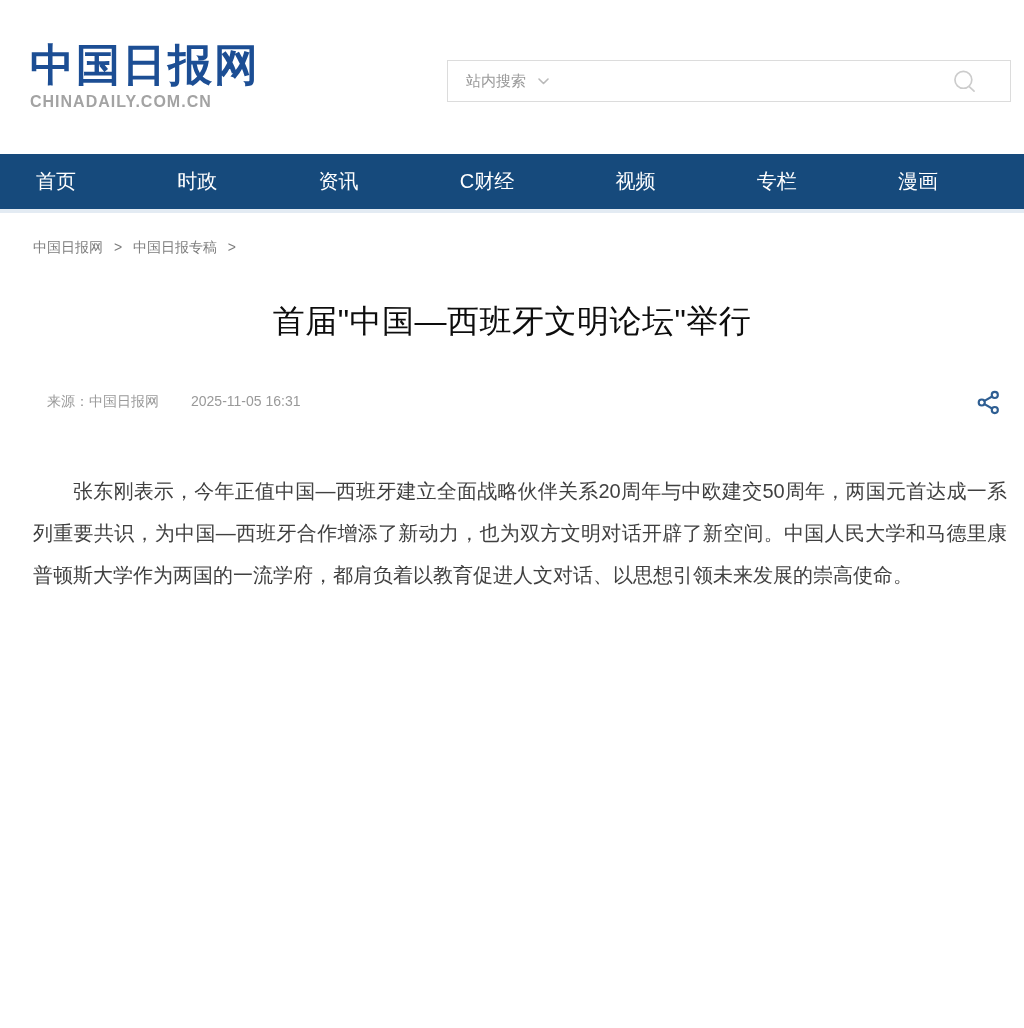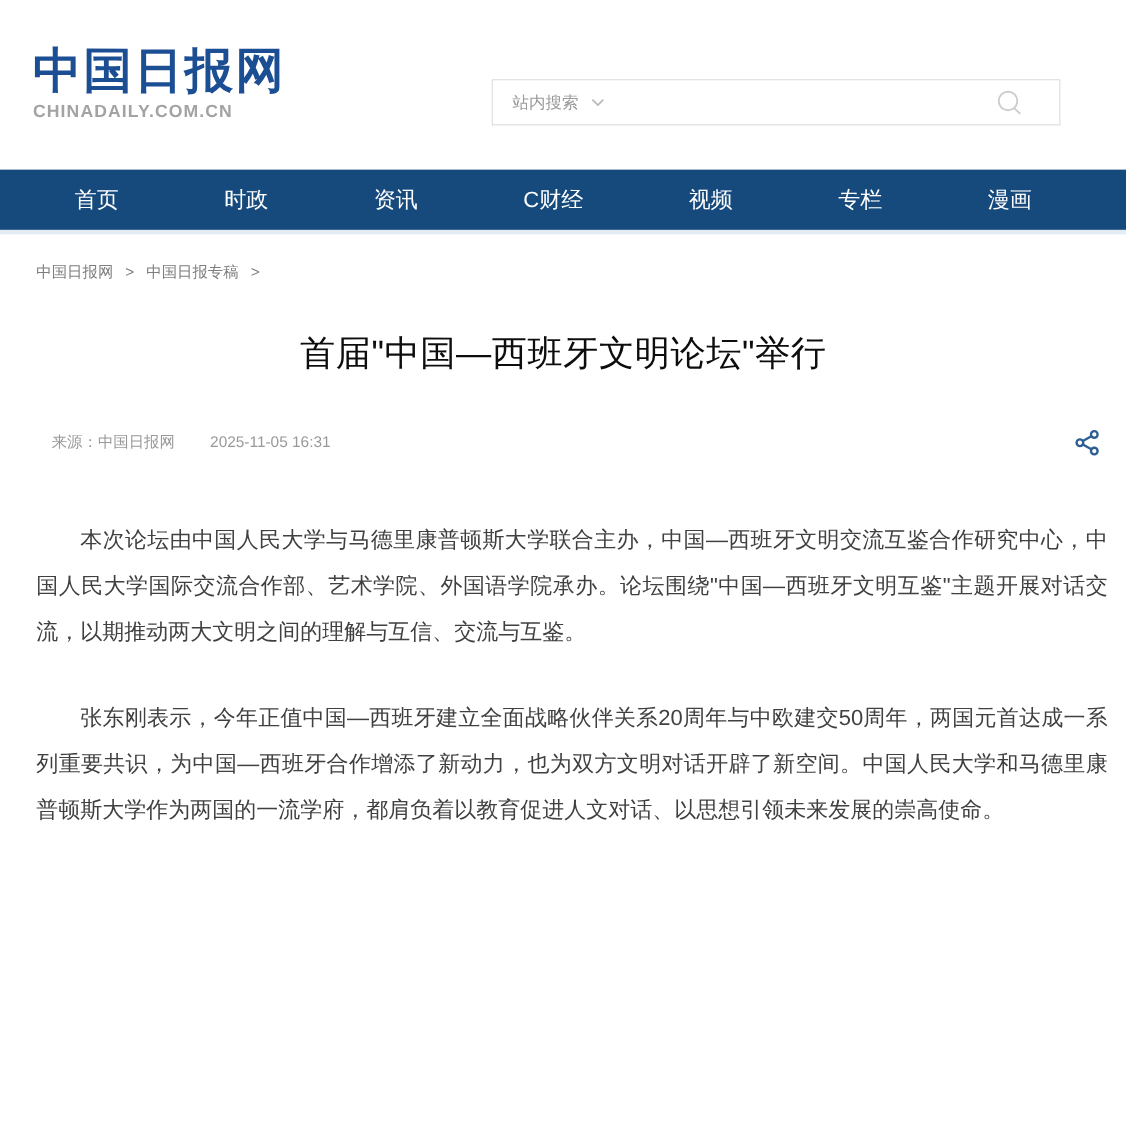--- a/index.html
+++ b/index.html
@@ -14,21 +14,21 @@
   .logo-cn {
     font-size:44px; line-height:1.15; font-weight:700;
     color:var(--logo-blue,#1c4e94); letter-spacing:2px;
     font-family:"DejaVu Serif","Liberation Serif",serif;
   }
   .logo-en {
     font-size:16px; font-weight:700; letter-spacing:1px; margin-top:2px;
     color:var(--logo-subtitle-gray,#a3a3a3);
   }
   .search-box {
-    position:absolute; left:447px; top:72px; width:517px; height:42px;
+    position:absolute; left:447px; top:60px; width:564px; height:42px;
     border:1px solid #dcdcdc; box-sizing:border-box; background:#fff;
     display:flex; align-items:center;
   }
   .search-cat {
     display:flex; align-items:center; gap:12px; padding:0 14px 0 18px;
     color:#9a9a9a; font-size:15px; cursor:pointer; white-space:nowrap;
   }
   .search-input {
     flex:1; border:0; outline:0; height:36px; font-size:15px;
     color:#333; background:transparent; min-width:0;
@@ -36,21 +36,21 @@
   .search-btn {
     border:0; background:none; padding:0; margin-right:32px;
     cursor:pointer; display:flex; align-items:center;
   }
   
   .main-nav {
     height:55px; background:var(--nav-background,#164a7c);
     display:flex; align-items:center; justify-content:space-between;
     padding:0 86px 0 36px;
   }
-  .main-nav a { color:#ffffff; font-size:20px; text-decoration:none;margin-left:32px; }
+  .main-nav a { color:#ffffff; font-size:20px; text-decoration:none; }
   .nav-strip { height:4px; background:#e3ebf3; }
   
   .breadcrumb { margin:26px 17px 0 33px; font-size:14px; color:#7d7d7d; }
   .breadcrumb a { color:#7d7d7d; text-decoration:none; cursor:pointer; }
   .breadcrumb .sep { margin:0 7px; }
   
   .article-title {
     margin:44px 60px 0; text-align:center; font-weight:400;
     font-size:32px; line-height:1.3; color:var(--title-color,#0d0d0d);
     letter-spacing:0.5px;
@@ -123,15 +123,14 @@
         <circle cx="6" cy="12" r="2.7"></circle>
         <circle cx="17.6" cy="5.3" r="2.7"></circle>
         <circle cx="17.6" cy="18.7" r="2.7"></circle>
         <line x1="8.4" y1="10.6" x2="15.2" y2="6.7"></line>
         <line x1="8.4" y1="13.4" x2="15.2" y2="17.3"></line>
       </svg>
   </button>
 </div>
 
 <div class="article-body">
-  <p>本次论坛由中国人民大学与马德里康普顿斯大学联合主办，中国—西班牙文明交流互鉴合作研究中心，中国人民大学国际交流合作部、艺术学院、外国语学院承办。论坛围绕"中国—西班牙文明互鉴"主题开展对话交流，以期推动两大文明之间的理解与互信、交流与互鉴。</p>
   <p>张东刚表示，今年正值中国—西班牙建立全面战略伙伴关系20周年与中欧建交50周年，两国元首达成一系列重要共识，为中国—西班牙合作增添了新动力，也为双方文明对话开辟了新空间。中国人民大学和马德里康普顿斯大学作为两国的一流学府，都肩负着以教育促进人文对话、以思想引领未来发展的崇高使命。</p>
 </div>
 
 </body></html>

